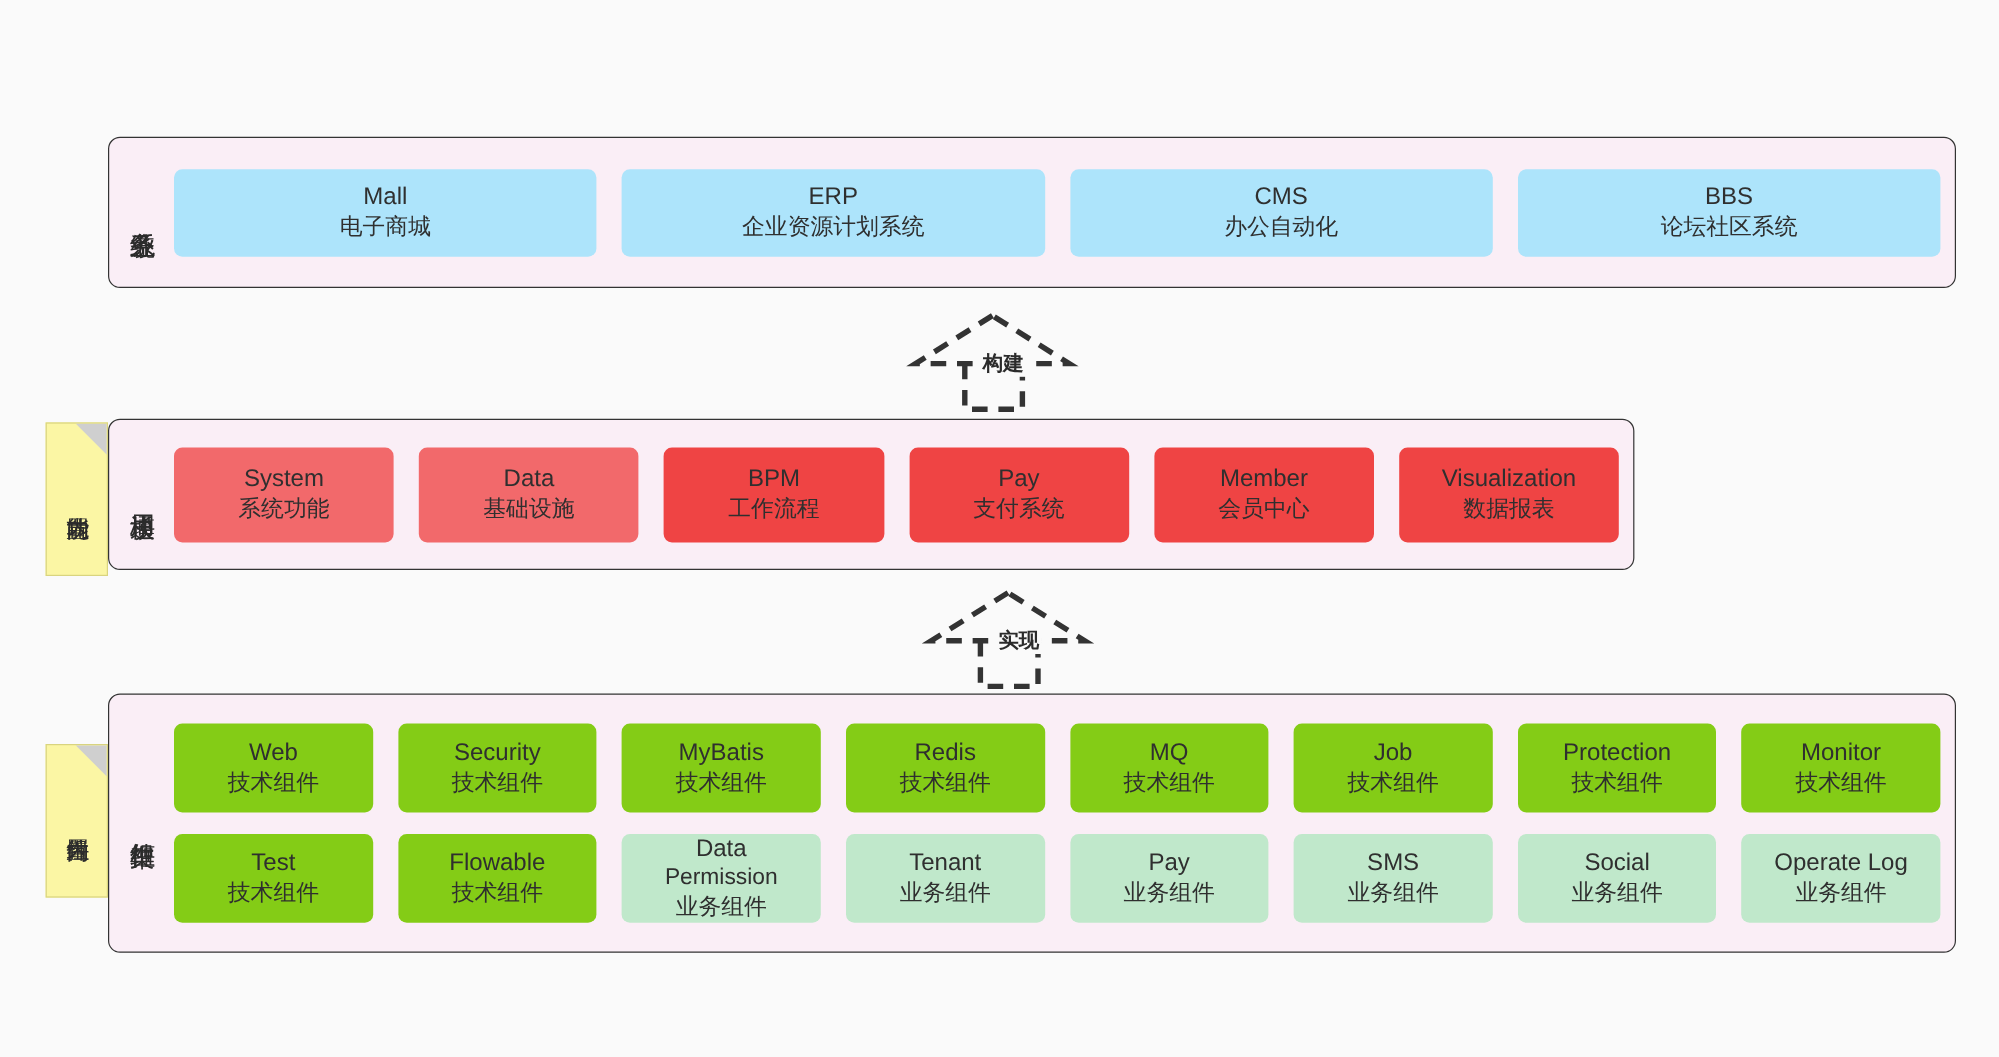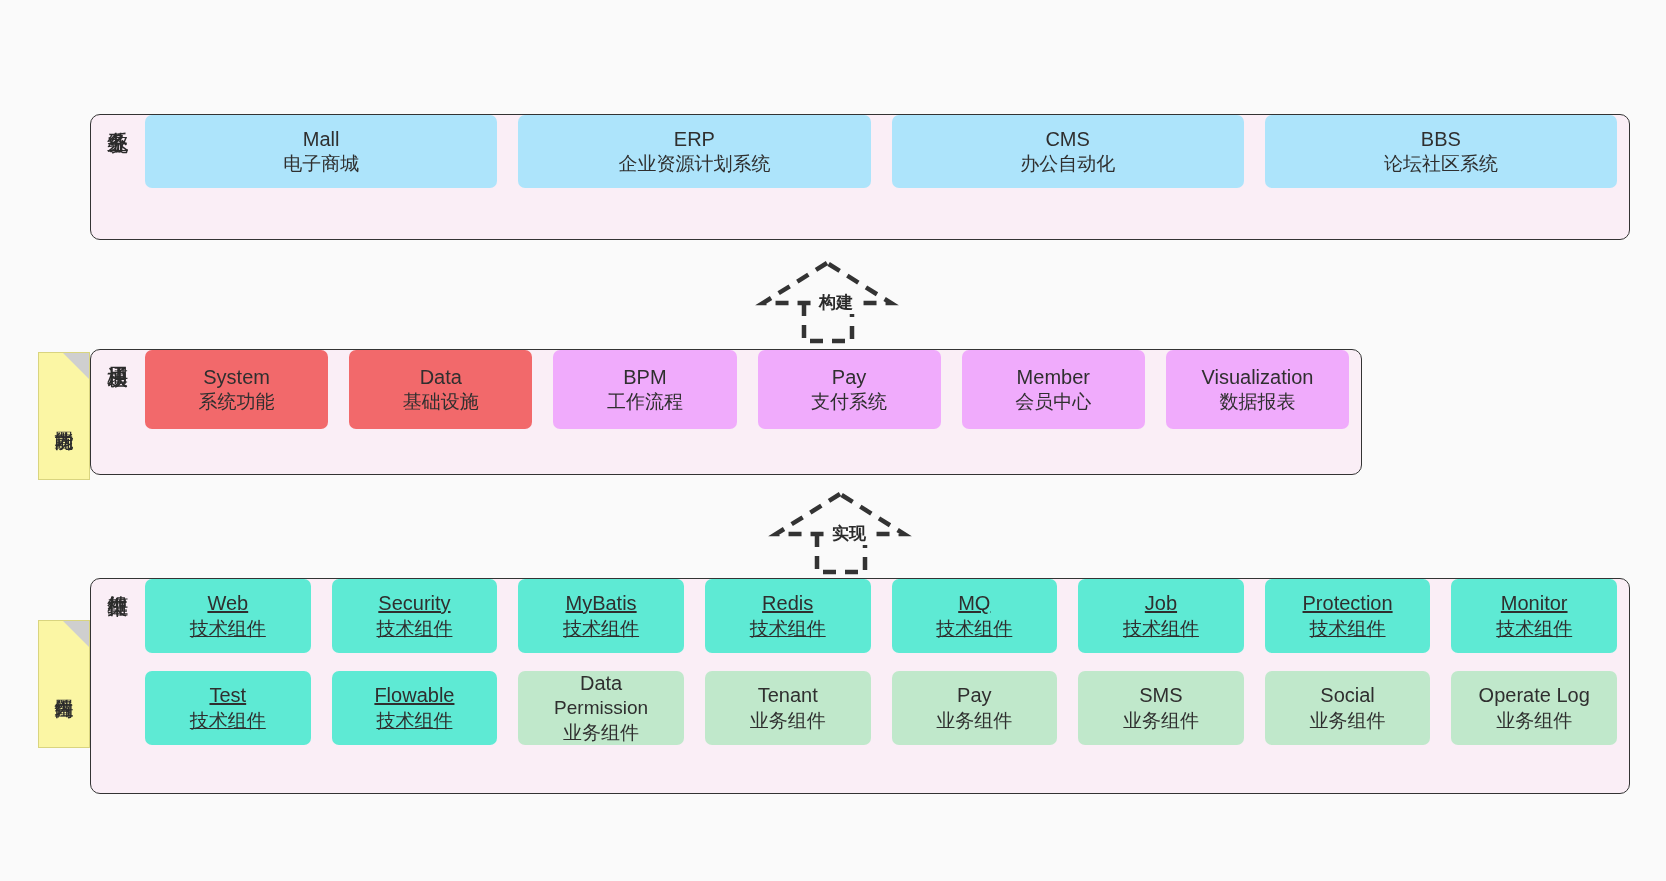--- a/index.html
+++ b/index.html
@@ -19,21 +19,21 @@
   }
 
   
   .layer {
     position: absolute;
     background: #faeef6;
     border: 1.6px solid #333333;
     border-radius: 10px;
     display: flex;
     flex-direction: row;
-    align-items: flex-start;
+    align-items: center;
   }
   .layer-title {
     width: 54px;
     flex: 0 0 54px;
     display: flex;
     align-items: center;
     justify-content: center;
     font-size: 21px;
     color: #2b2b2b;
     line-height: 1.12;
@@ -69,22 +69,22 @@
     color: #2f2f2f;
     line-height: 1.28;
     padding: 4px 6px;
   }
   .card .t1 { font-size: 20px; }
   .card .t2 { font-size: 19px; }
   .card .t3 { font-size: 19px; }
 
   .c-blue       { background: #ade4fb; }
   .c-red        { background: #f2696b; }
-  .c-pink       { background: #f0abfc; }
-  .c-green      { background: #5eead4; text-decoration: underline; }
+  .c-pink       { background: #ef4444; }
+  .c-green      { background: #84cc16; }
   .c-lightgreen { background: #c0e8cb; }
 
   
   #layer-business { left: 90px;  top: 114px; width: 1540px; height: 126px; }
   #layer-modules  { left: 90px;  top: 349px; width: 1272px; height: 126px; }
   #layer-frame    { left: 90px;  top: 578px; width: 1540px; height: 216px; }
 
   #layer-business .row { height: 73px; }
   #layer-modules  .row { height: 79px; }
   #layer-frame    .rowA { height: 74px; }

